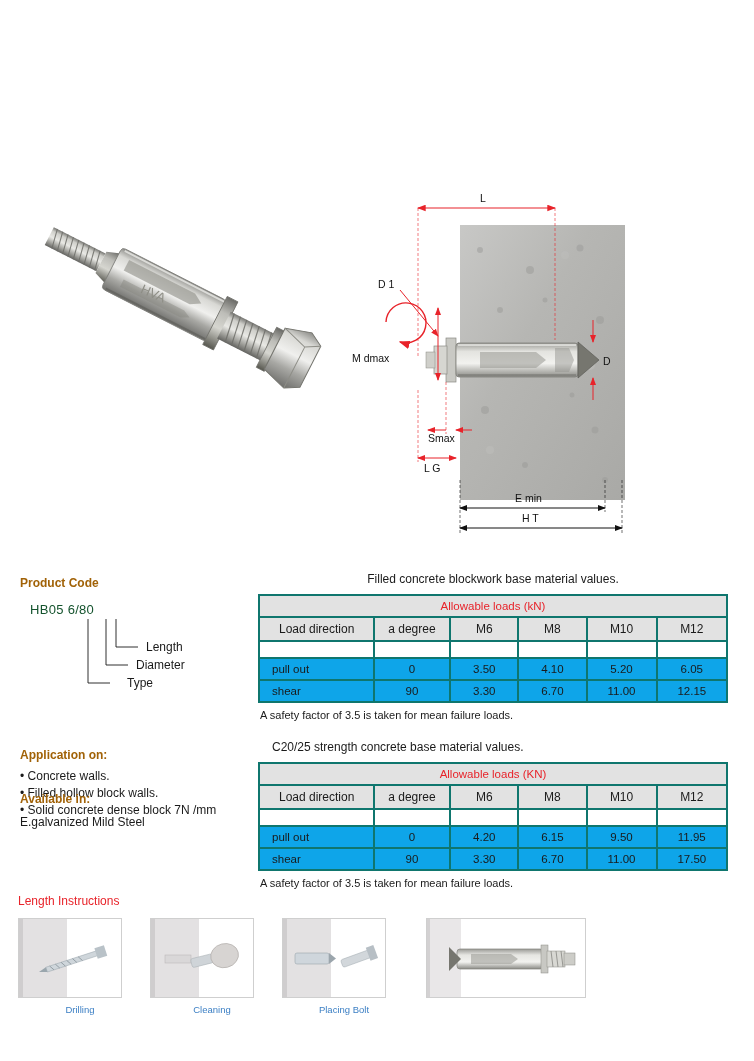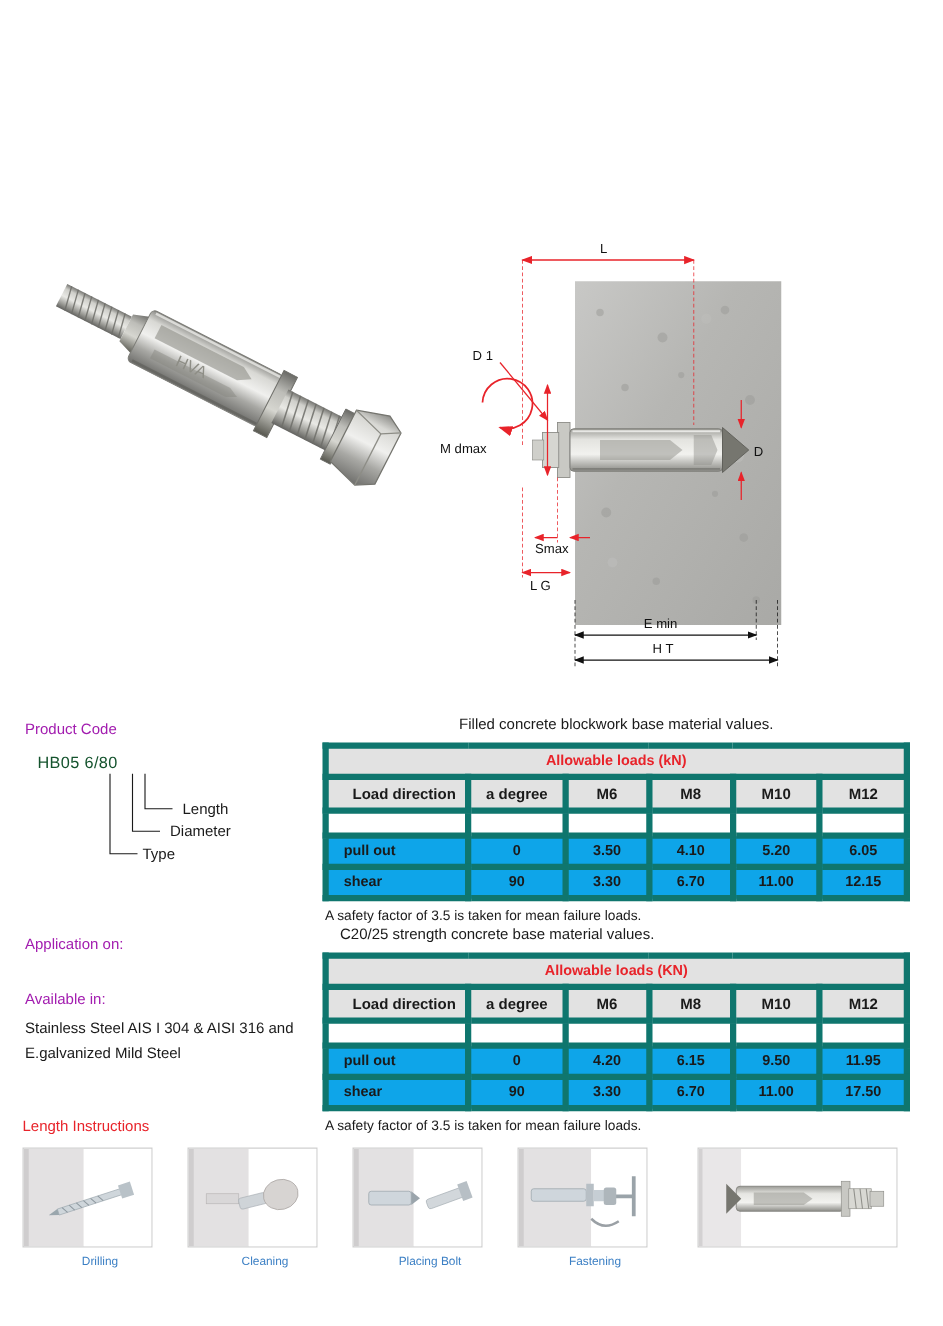--- a/index.html
+++ b/index.html
@@ -24,23 +24,23 @@
   }
   #photo-anchor svg { display: block; }
 
   
   #diagram { left: 350px; top: 190px; width: 390px; height: 365px; }
   #diagram svg { display: block; }
 
   
   #product-code-block { left: 20px; top: 576px; width: 230px; }
   .red-heading {
-    color: #a21caf;
+    color: #a16207;
     font-size: 12px;
-    font-weight: normal;
+    font-weight: bold;
     margin: 0 0 12px 0;
   }
   #code-text {
     font-size: 13px;
     color: #14532d;
     letter-spacing: 0.3px;
     margin-left: 10px;
   }
   #code-legend { position: relative; height: 80px; margin-left: 10px; }
   #code-legend svg { position: absolute; left: 0; top: 0; }
@@ -71,24 +71,24 @@
     font-size: 12px;
     color: #1a1a1a;
     margin: 0 0 8px 0;
   }
   table.spec {
     border-collapse: collapse;
     width: 470px;
     font-size: 11.5px;
   }
   table.spec td, table.spec th {
-    border: 5px solid #0f766e;
+    border: 2px solid #0f766e;
     padding: 4px 6px;
     text-align: center;
-    font-weight: bold;
+    font-weight: normal;
     margin-left: 46px;
   }
   .band-row td {
     background: #e2e2e2;
     color: #e8232a;
     font-size: 11.5px;
     padding: 4px 0;
   }
   .head-row td {
     background: #e2e2e2;
@@ -319,31 +319,35 @@
   <div class="red-heading">Product Code</div>
   <div id="code-text">HB05 6/80</div>
   <div id="code-legend">
     <svg width="220" height="80" xmlns="http://www.w3.org/2000/svg" stroke="#1a1a1a" stroke-width="0.9" fill="none">
       <path d="M86 2 L86 30 L108 30"></path>
       <path d="M76 2 L76 48 L98 48"></path>
       <path d="M58 2 L58 66 L80 66"></path>
     </svg>
     <span class="legend-label" style="left:116px; top:23px;text-align:right;">Length</span>
     <span class="legend-label" style="left:106px; top:41px;">Diameter</span>
-    <span class="legend-label" style="left:84px; top:59px;">Type</span>
+    <span class="legend-label" style="left:97px; top:59px;">Type</span>
   </div>
 </div>
 
 <div class="abs" id="application-block">
   <div class="red-heading" style="margin-bottom:6px;">Application on:</div>
+  <ul class="bullets">
+    <li>• Concrete walls.</li>
+    <li>• Filled hollow block walls.</li>
+    <li>• Solid concrete dense block 7N /mm</li>
+  </ul>
 </div>
 
 <div class="abs" id="available-block">
   <div class="red-heading" style="margin-bottom:6px;">Available in:</div>
-  <p class="body-line" style="line-height:20px;">Stainless Steel AIS I 304 &amp; AISI 316 and</p>
   <p class="body-line" style="line-height:20px;">E.galvanized Mild Steel</p>
 </div>
 
 <div class="abs" id="table1-block">
   <p class="table-section-title" style="text-align:center; width:470px;">Filled concrete blockwork base material values.</p>
   <table class="spec">
     <tbody>
         <tr class="band-row">
       <td colspan="6">Allowable loads (kN)</td>
     </tr>
@@ -483,40 +487,20 @@
           <g transform="rotate(-20 72 40)">
             <rect x="58" y="36" width="30" height="8" rx="2" fill="#d2d7db" stroke="#a2abb1" stroke-width="0.5"></rect>
             <rect x="86" y="33" width="8" height="14" fill="#b7bfc5"></rect>
           </g>
         </svg>
       </div>
       <div class="step-caption">Placing Bolt</div>
     </div>
 
 
-    <div class="step">
-      <div class="step-frame">
-        <svg width="104" height="80" viewBox="0 0 104 80" xmlns="http://www.w3.org/2000/svg">
-          <rect x="0" y="0" width="58" height="80" fill="#e3e1e2"></rect>
-          <rect x="58" y="0" width="46" height="80" fill="#ffffff"></rect>
-          <rect x="0" y="0" width="4" height="80" fill="#cfcdce"></rect>
-          <rect x="10" y="32" width="44" height="10" rx="2" fill="#cfd6dc" stroke="#9ba5ac" stroke-width="0.6"></rect>
-          <rect x="54" y="28" width="6" height="18" fill="#b7bfc5"></rect>
-          <rect x="60" y="33" width="12" height="9" fill="#c6ced4"></rect>
-
-          <g stroke="#9aa3a9" stroke-width="3" fill="none">
-            <path d="M74 38 L92 38"></path>
-            <path d="M92 22 L92 54"></path>
-          </g>
-          <rect x="68" y="31" width="10" height="14" rx="2" fill="#aeb6bb"></rect>
-          <path d="M58 56 q10 10 22 2" stroke="#9aa0a5" stroke-width="2" fill="none"></path>
-        </svg>
-      </div>
-      <div class="step-caption">Fastening</div>
-    </div>
 
     <div id="final-frame">
       <svg width="160" height="80" viewBox="0 0 160 80" xmlns="http://www.w3.org/2000/svg">
         <defs>
           <linearGradient id="fg" x1="0" y1="0" x2="0" y2="1">
             <stop offset="0%" stop-color="#9b9b96"></stop>
             <stop offset="30%" stop-color="#e6e6e2"></stop>
             <stop offset="65%" stop-color="#f2f2ef"></stop>
             <stop offset="100%" stop-color="#8b8b86"></stop>
           </linearGradient>

